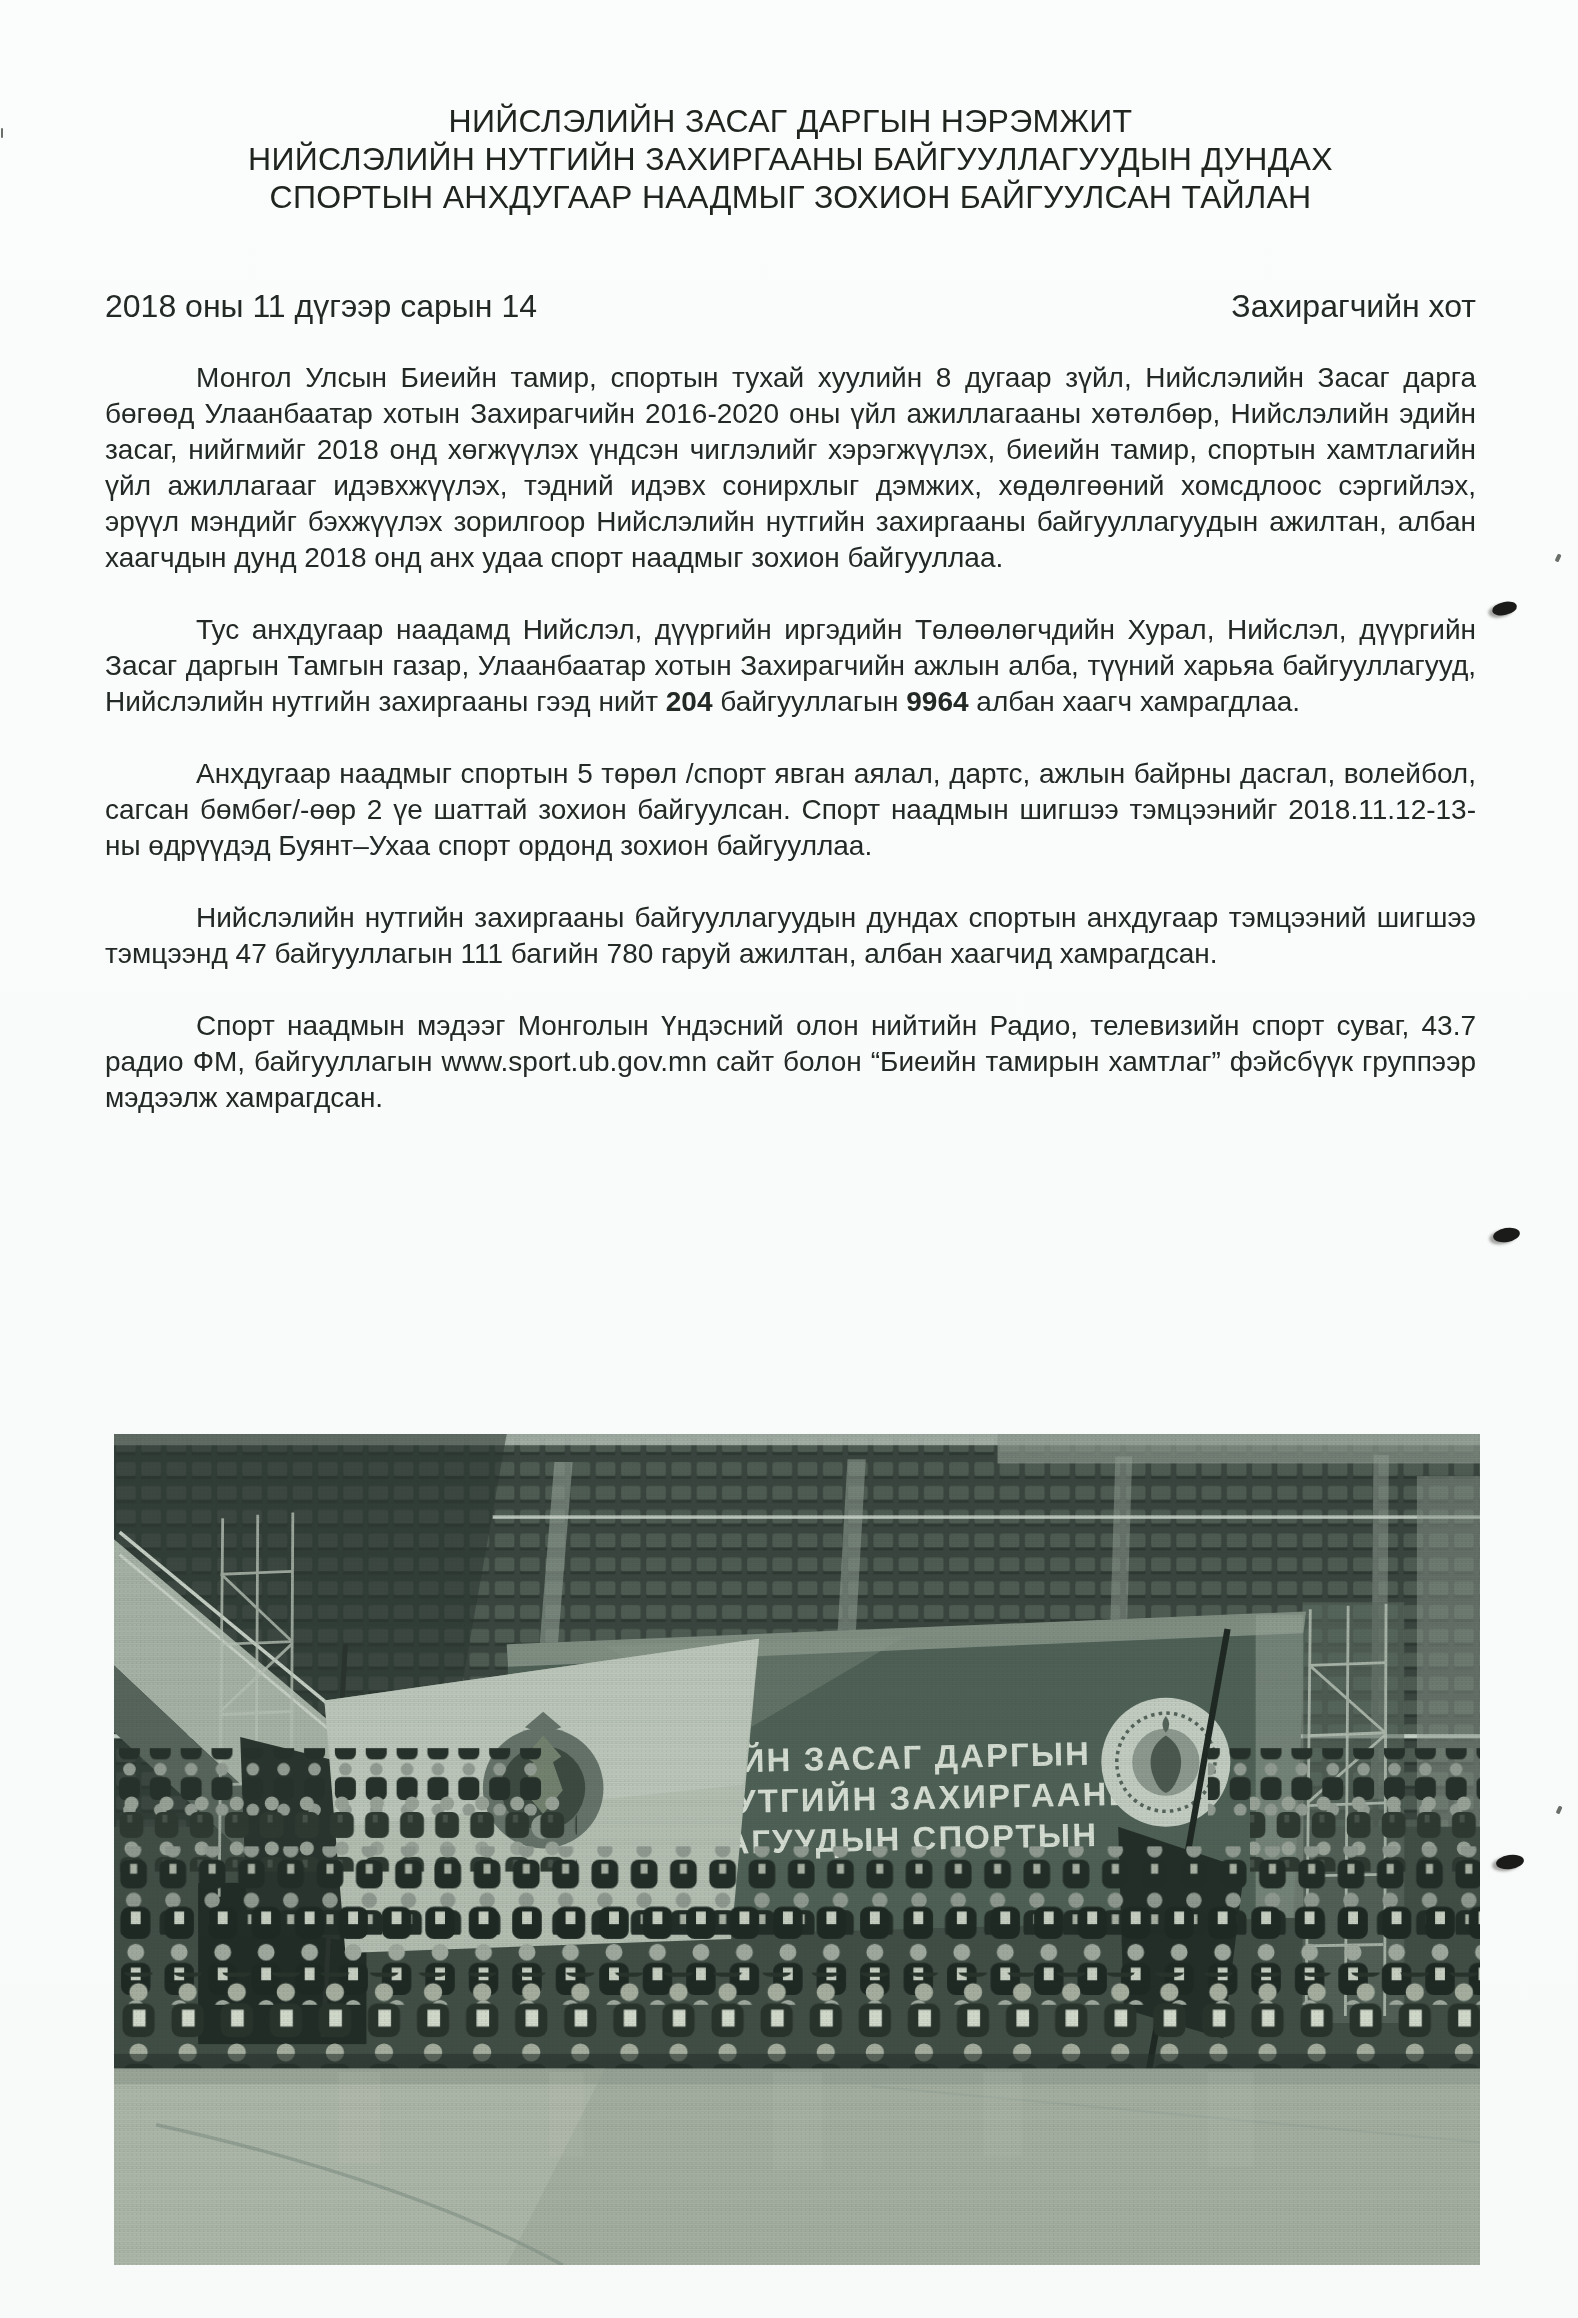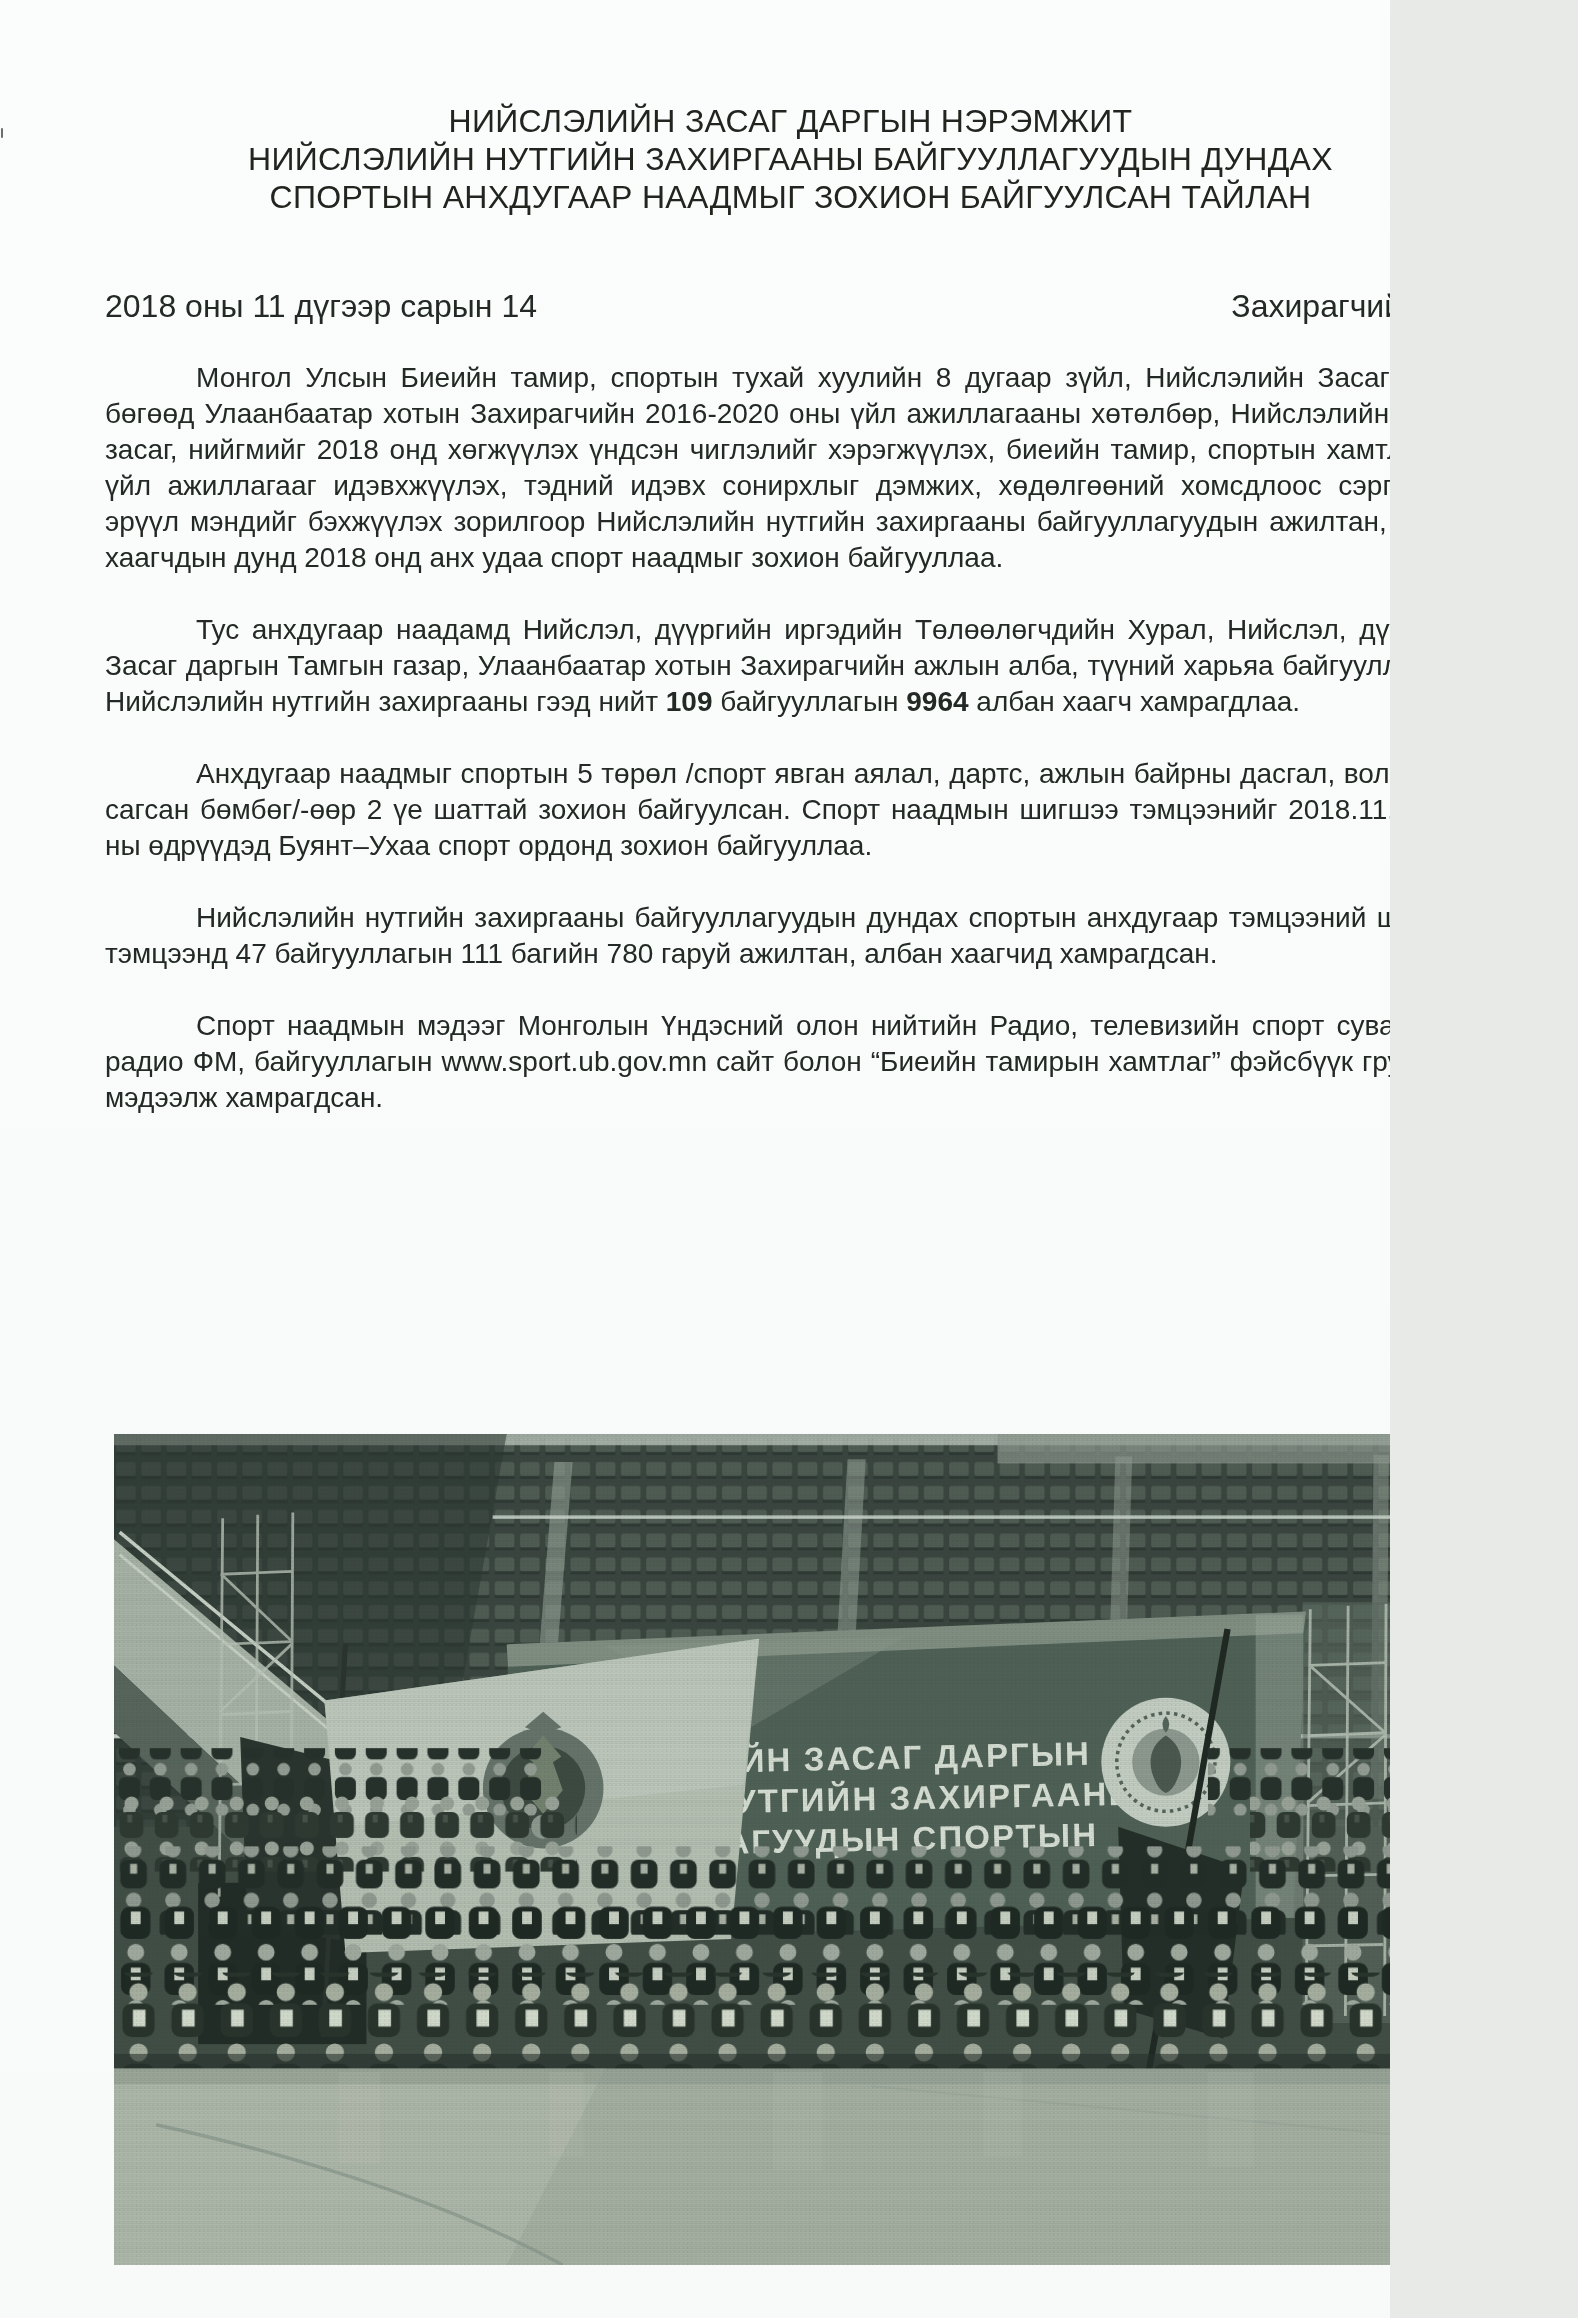--- a/index.html
+++ b/index.html
@@ -1,18 +1,18 @@
 <!DOCTYPE html>
 <html style="font-size:11.2px"><head>
 <meta charset="utf-8">
 <style>
   html,body{margin:0;padding:0;background:#e8eae8;}
   .sheet{
     position:relative;
-    width:1390px;height:2319px;
+    width:1578px;height:2319px;
     background:linear-gradient(180deg,#fbfdfc 0%,#f9fbfa 55%,#f8faf9 100%);
     overflow:hidden;
     font-family:"Liberation Sans","DejaVu Sans",sans-serif;
     color:#232925;
   }
   .doc{position:absolute;left:105px;top:0;width:1371px;}
   .title{
     margin-top:102px;
     text-align:center;
     font-size:32px;line-height:38px;
@@ -69,21 +69,21 @@
     <div class="daterow">
       <span>2018 оны 11 дүгээр сарын 14</span>
       <span>Захирагчийн хот</span>
     </div>
 
     <div class="bodytext">
       <p>
         <span>Монгол Улсын Биеийн тамир, спортын тухай хуулийн 8 дугаар зүйл, Нийслэлийн Засаг дарга бөгөөд Улаанбаатар хотын Захирагчийн 2016-2020 оны үйл ажиллагааны хөтөлбөр, Нийслэлийн эдийн засаг, нийгмийг 2018 онд хөгжүүлэх үндсэн чиглэлийг хэрэгжүүлэх, биеийн тамир, спортын хамтлагийн үйл ажиллагааг идэвхжүүлэх, тэдний идэвх сонирхлыг дэмжих, хөдөлгөөний хомсдлоос сэргийлэх, эрүүл мэндийг бэхжүүлэх зорилгоор Нийслэлийн нутгийн захиргааны байгууллагуудын ажилтан, албан хаагчдын дунд 2018 онд анх удаа спорт наадмыг зохион байгууллаа.</span>
       </p>
       <p>
-        <span>Тус анхдугаар наадамд Нийслэл, дүүргийн иргэдийн Төлөөлөгчдийн Хурал, Нийслэл, дүүргийн Засаг даргын Тамгын газар, Улаанбаатар хотын Захирагчийн ажлын алба, түүний харьяа байгууллагууд, Нийслэлийн нутгийн захиргааны гээд нийт </span><b>109</b><span> байгууллагын </span><b>9964</b><span> албан хаагч хамрагдлаа.</span>
+        <span>Тус анхдугаар наадамд Нийслэл, дүүргийн иргэдийн Төлөөлөгчдийн Хурал, Нийслэл, дүүргийн Засаг даргын Тамгын газар, Улаанбаатар хотын Захирагчийн ажлын алба, түүний харьяа байгууллагууд, Нийслэлийн нутгийн захиргааны гээд нийт </span><b>204</b><span> байгууллагын </span><b>9964</b><span> албан хаагч хамрагдлаа.</span>
       </p>
       <p>
         <span>Анхдугаар наадмыг спортын 5 төрөл /спорт явган аялал, дартс, ажлын байрны дасгал, волейбол, сагсан бөмбөг/-өөр 2 үе шаттай зохион байгуулсан. Спорт наадмын шигшээ тэмцээнийг 2018.11.12-13-ны өдрүүдэд Буянт–Ухаа спорт ордонд зохион байгууллаа.</span>
       </p>
       <p>
         <span>Нийслэлийн нутгийн захиргааны байгууллагуудын дундах спортын анхдугаар тэмцээний шигшээ тэмцээнд 47 байгууллагын 111 багийн 780 гаруй ажилтан, албан хаагчид хамрагдсан.</span>
       </p>
       <p>
         <span>Спорт наадмын мэдээг Монголын Үндэсний олон нийтийн Радио, телевизийн спорт суваг, 43.7 радио ФМ, байгууллагын </span><span class="url">www.sport.ub.gov.mn</span><span> сайт болон “Биеийн тамирын хамтлаг” фэйсбүүк группээр мэдээлж хамрагдсан.</span>
       </p>

